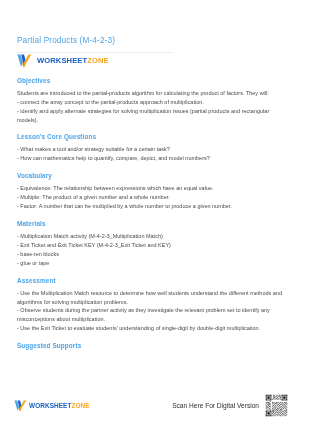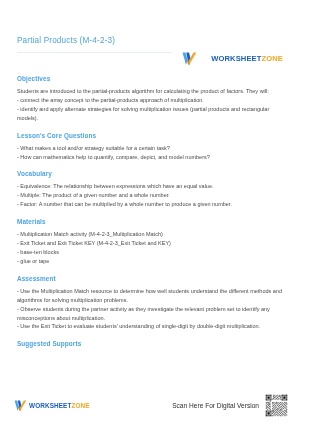--- a/index.html
+++ b/index.html
@@ -29,42 +29,43 @@
     flex: 1 1 auto;
     overflow: hidden;
   }
   .top-gap { height: 34px; }
 
   
   .header-row {
     display: flex;
     align-items: flex-start;
     justify-content: space-between;
+    flex-direction: column;
   }
   .doc-title {
     font-size: 8.2px;
     color: #4da3e8;
     letter-spacing: 0.15px;
     line-height: 1.2;
     white-space: nowrap;
     padding-top: 2px;
   }
   .title-rule {
     margin-top: 6px;
     width: 155px;
     height: 1px;
     background: #e8eef3;
   }
 
   
   .logo {
     display: flex;
     align-items: center;
-    gap: 14px;
-    margin-top: 18px;
+    gap: 5px;
+    margin-top: 1px;
   }
   .logo-mark {
     width: 15px;
     height: 13px;
     flex: 0 0 auto;
     display: block;
   }
   .logo-text {
     font-size: 7.6px;
     font-weight: bold;

